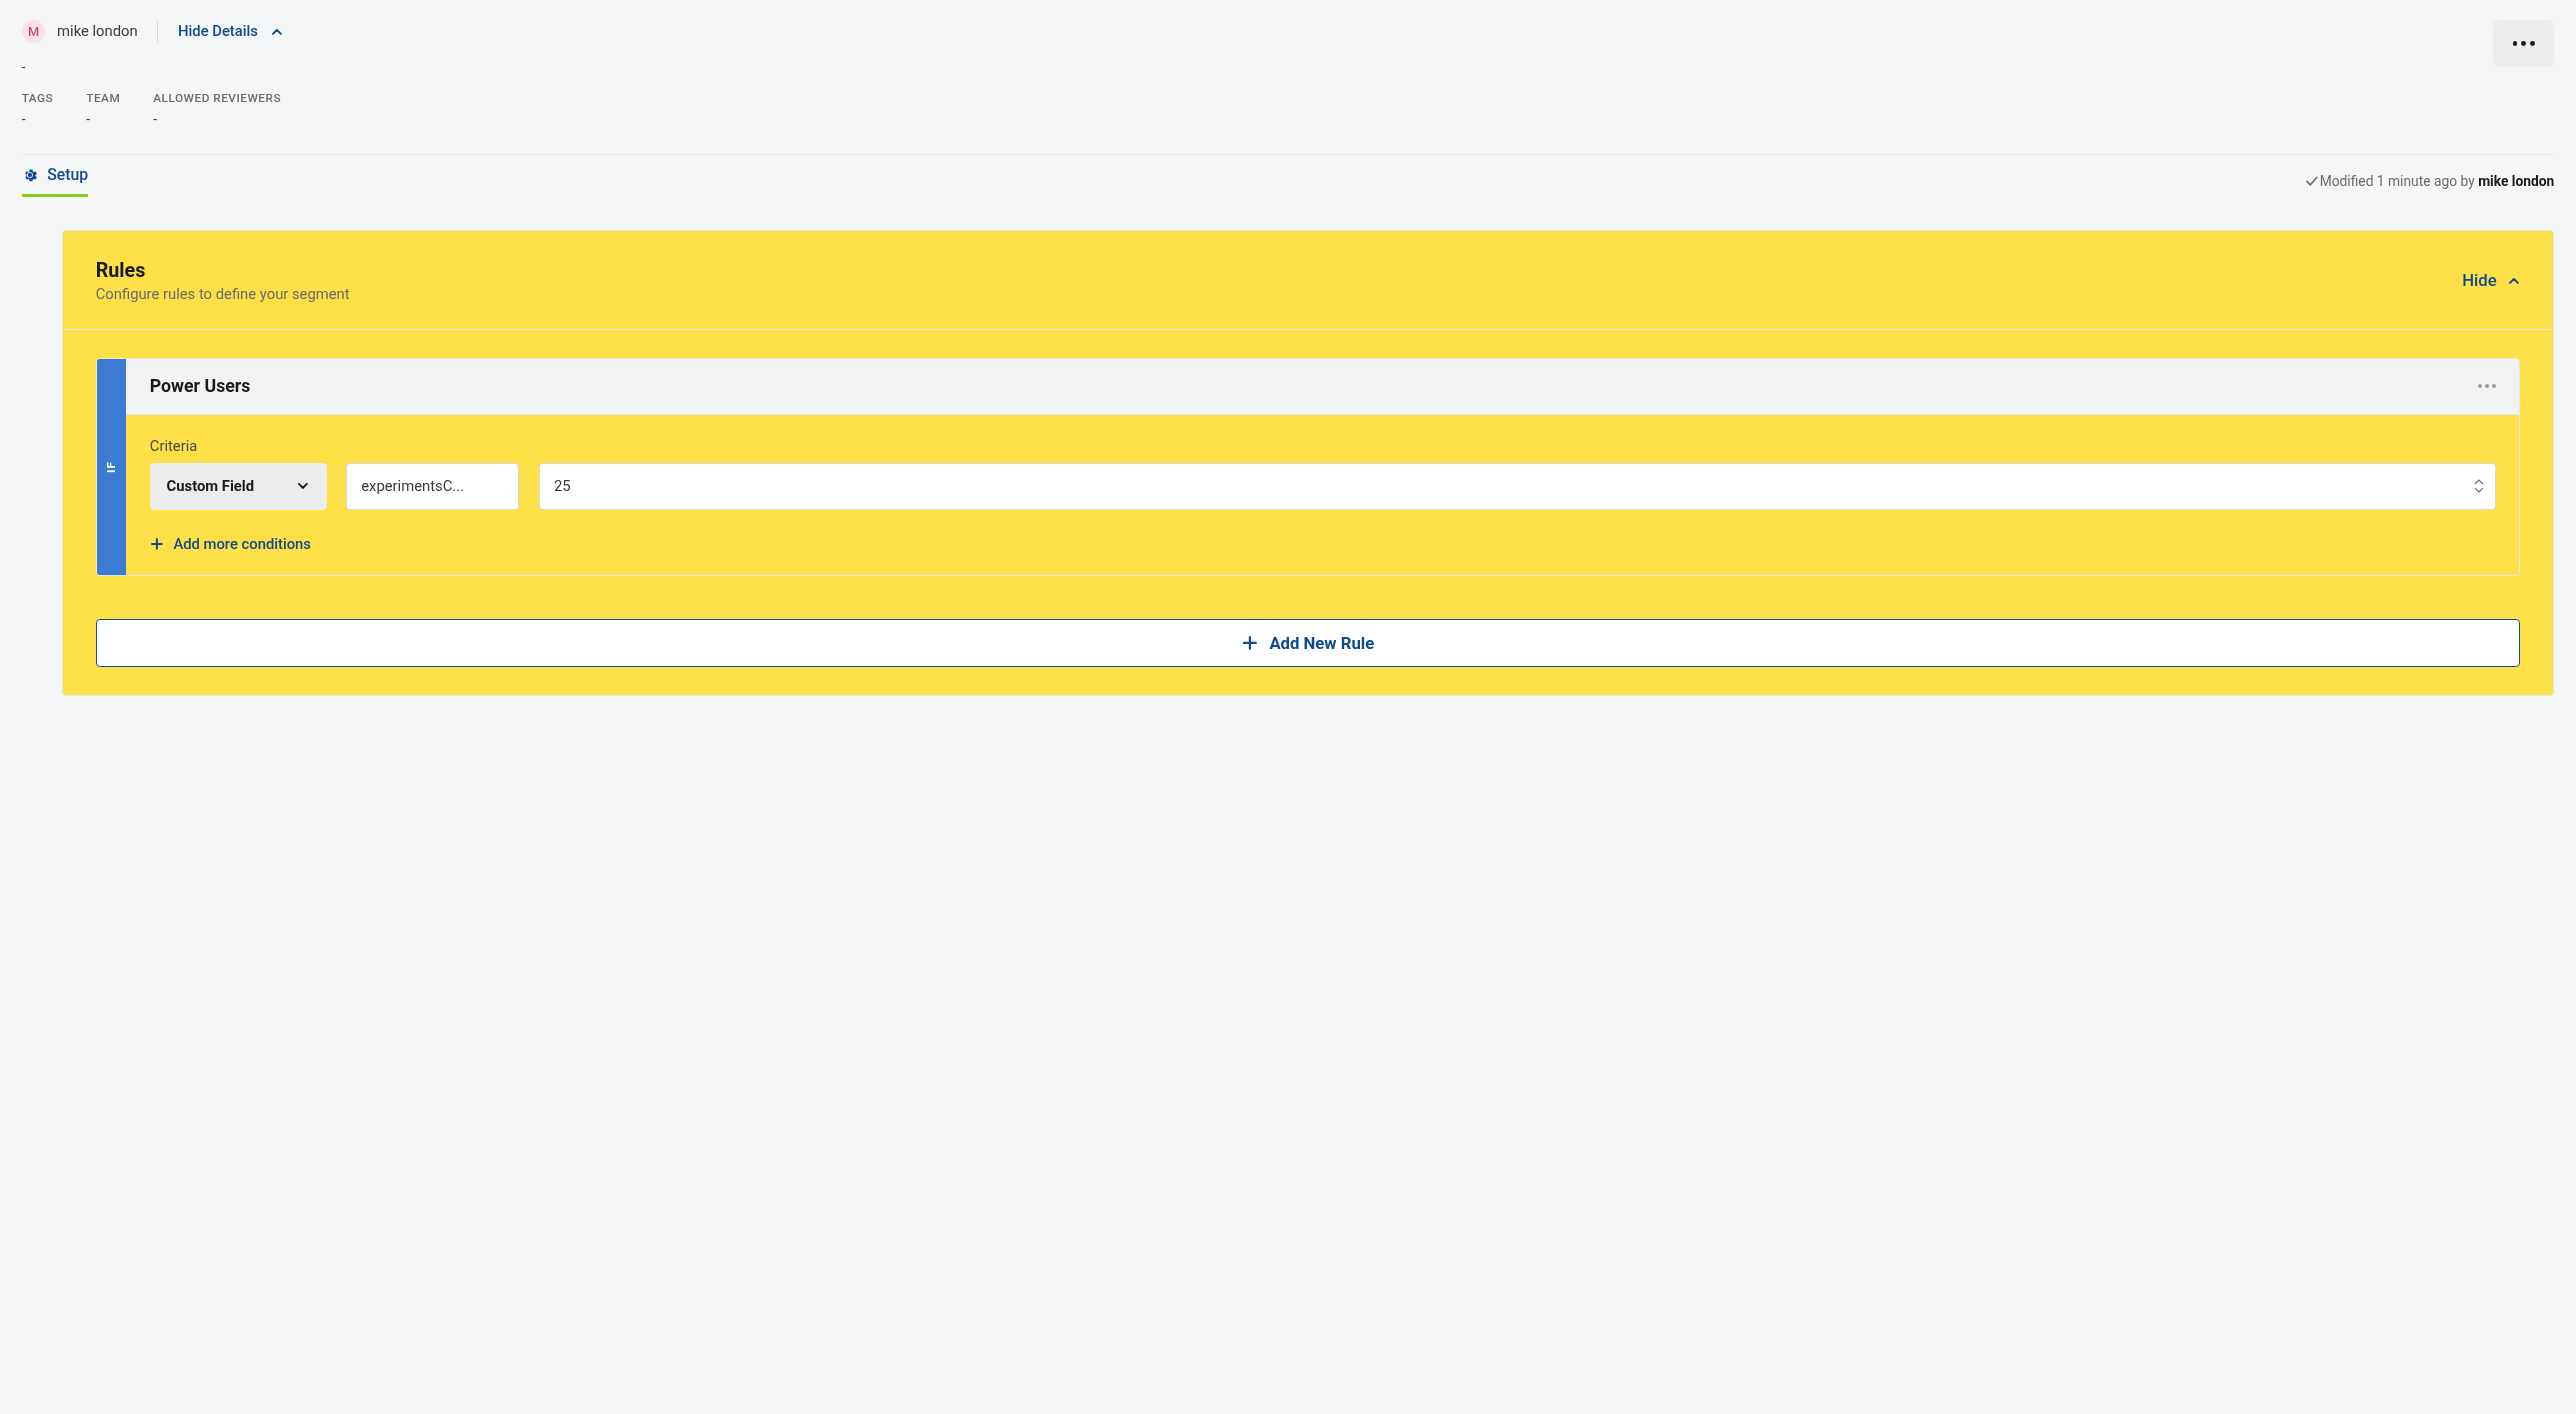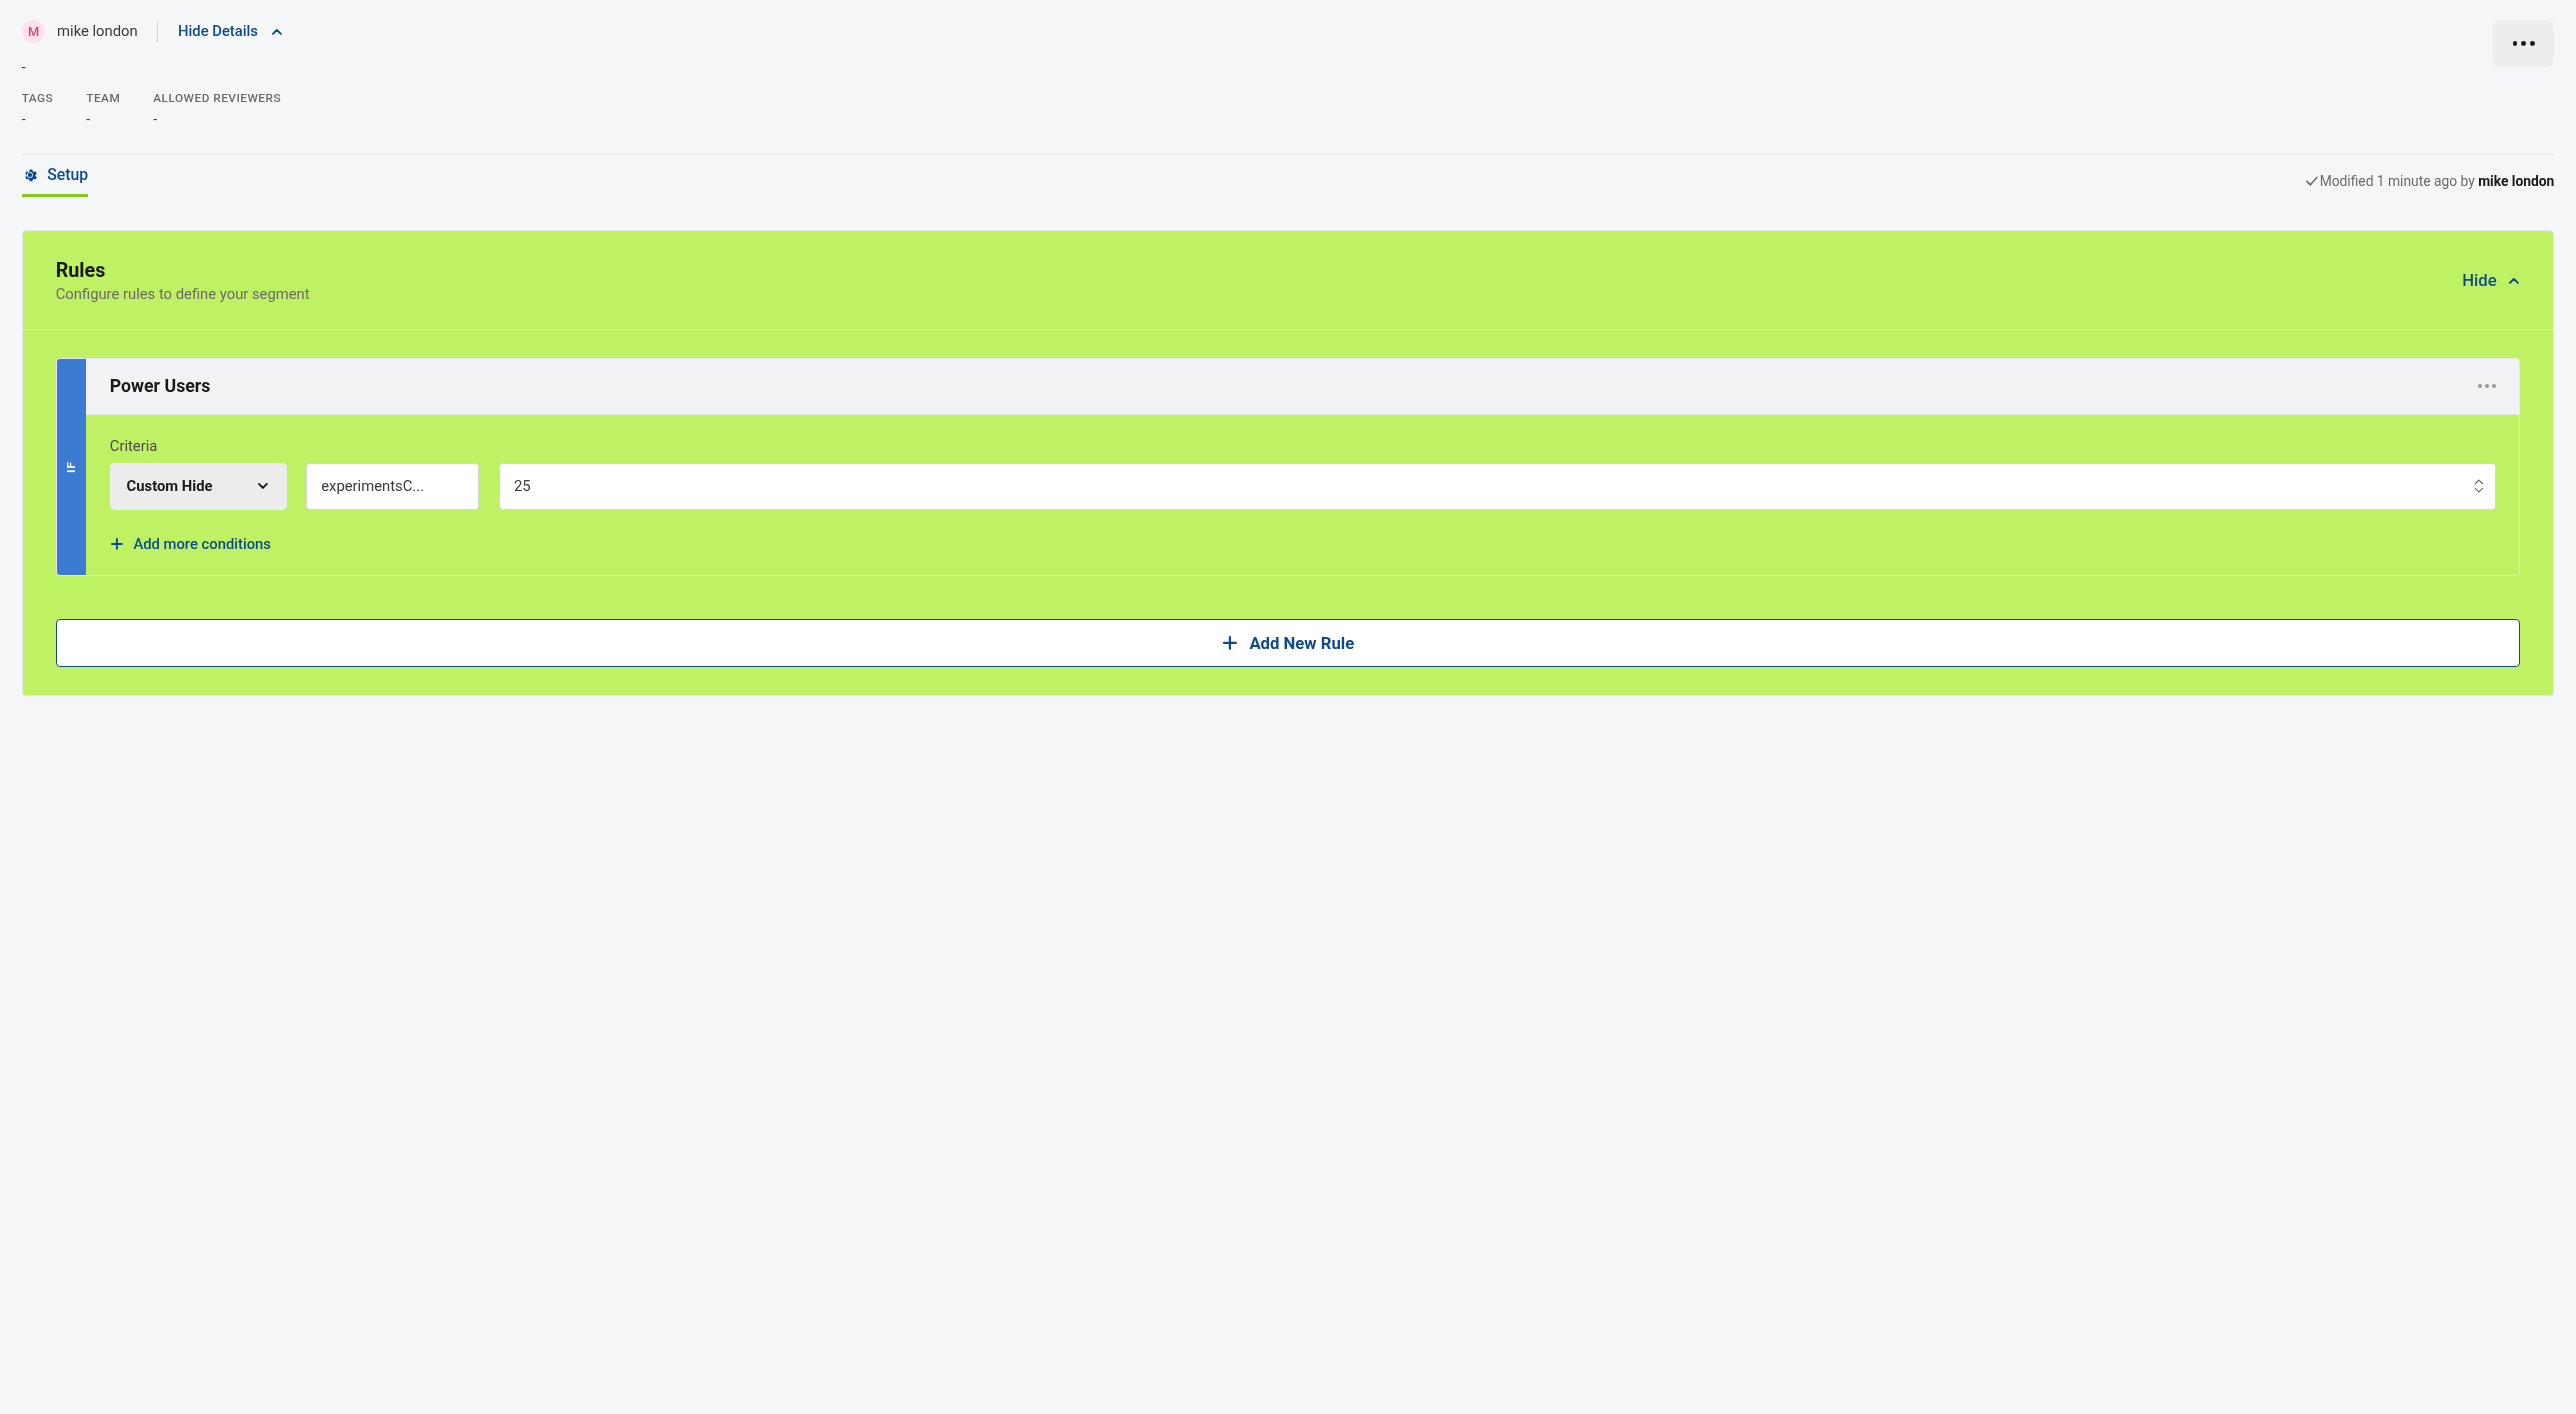--- a/index.html
+++ b/index.html
@@ -163,24 +163,25 @@
     }
     .modified-row b {
       color: #1a1a1a;
       font-weight: 700;
     }
     .check-icon {
       display: inline-flex;
     }
     
     .panel {
-      background: #bef264;
+      background: #fde047;
       border: 1px solid #e5e7ea;
       border-radius: 3.9px;
       margin-top: 33px;
+      margin-left: 40px;
     }
     .panel-header {
       display: flex;
       align-items: center;
       justify-content: space-between;
       padding: 27.6px 33px 25.6px 33px;
       border-bottom: 1px solid #e5e7ea;
     }
     .panel-title {
       font-size: 19.7px;
@@ -455,21 +456,21 @@
               <span></span>
                 <span></span>
                 <span></span>
             </div>
           </div>
           <div class="rule-body">
             <div class="field-row">
               <div class="field-group">
                 <span class="field-label">Criteria</span>
                 <div class="select-btn select-custom">
-                  <span>Custom Hide</span>
+                  <span>Custom Field</span>
                   <span class="chevron">
                     <svg width="13.8" height="13.8" viewBox="0 0 14 14">
                         <path d="M3 5 L7 9 L11 5" stroke="#1a1a1a" stroke-width="2" fill="none" stroke-linecap="round" stroke-linejoin="round"></path>
                       </svg>
                   </span>
                 </div>
               </div>
               <div class="field-group">
                 <span class="field-label" style="visibility:hidden;">.</span>
                 <div class="text-input">experimentsC...</div>

